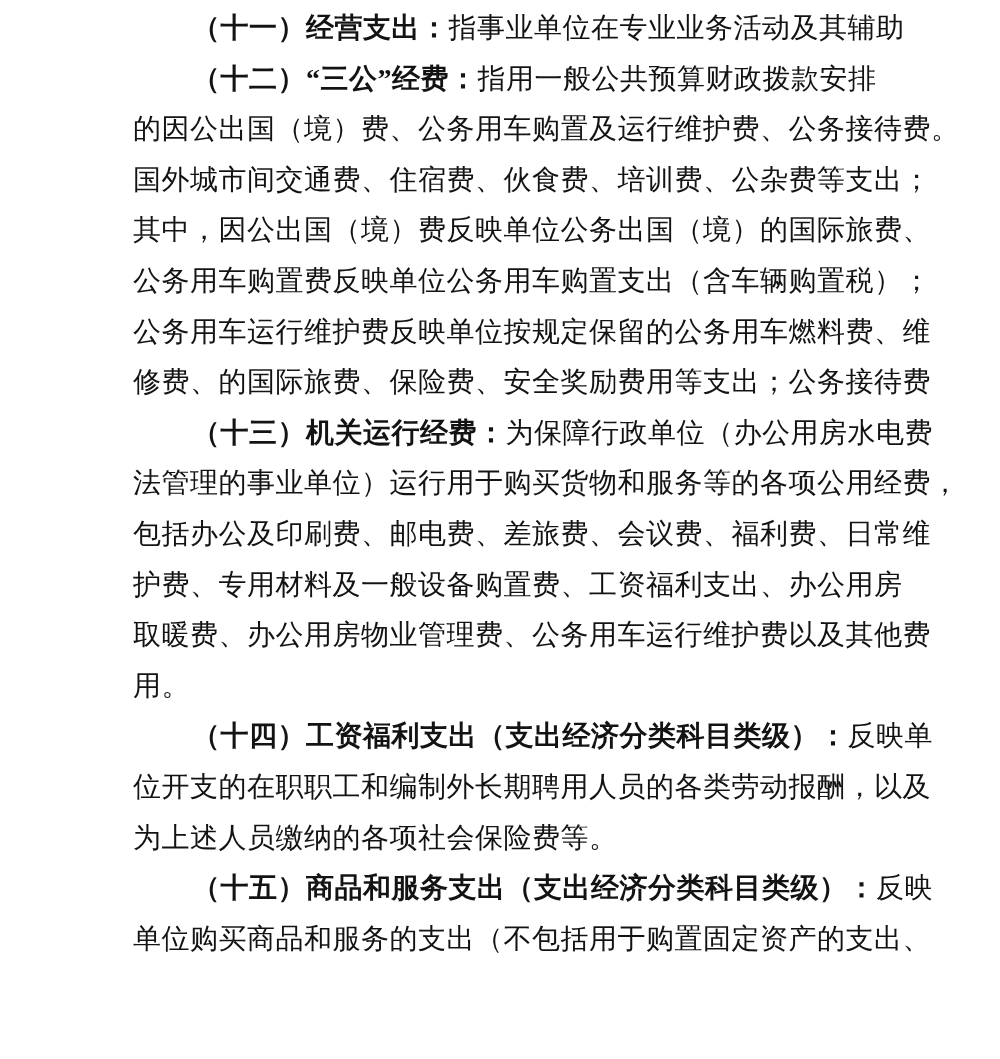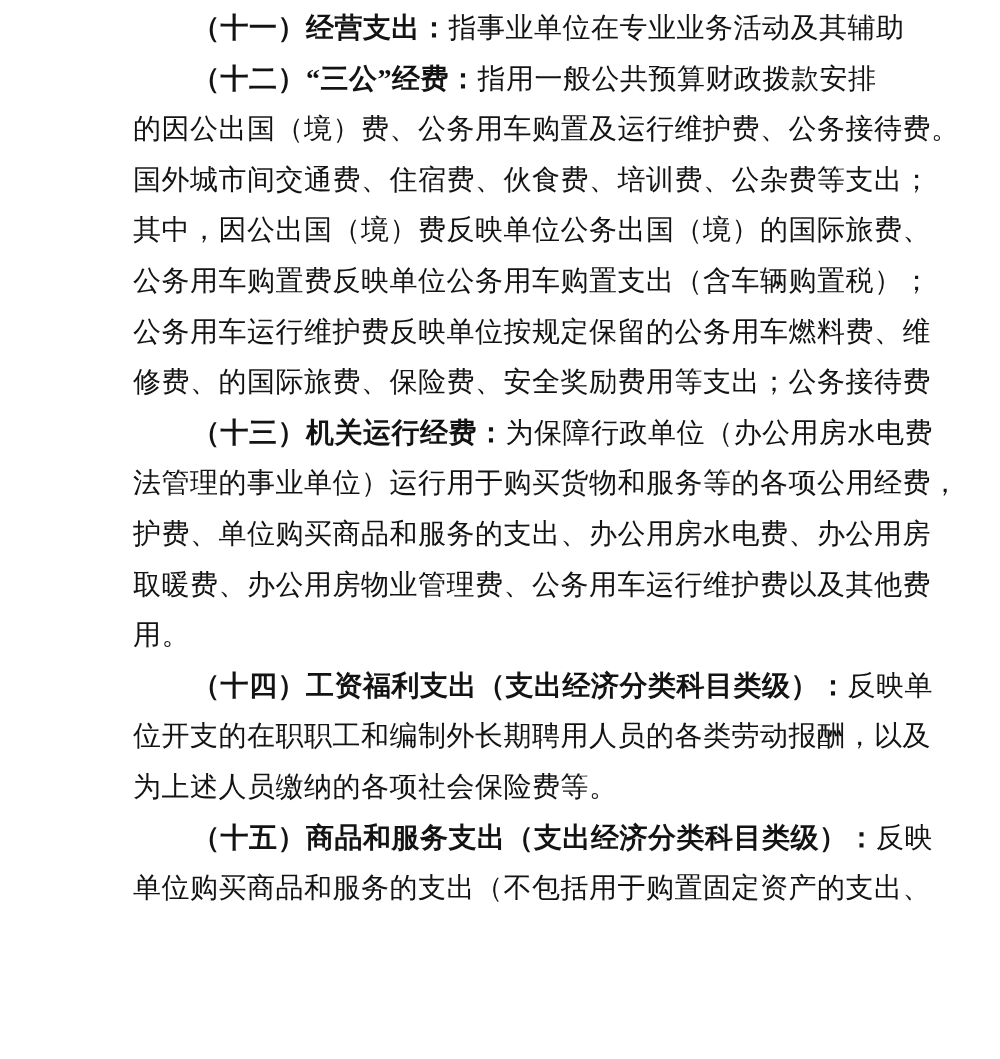--- a/index.html
+++ b/index.html
@@ -55,21 +55,22 @@
       <div class="text-line indent"><span class="run-bold">（十一）经营支出：</span><span class="run-normal">指事业单位在专业业务活动及其辅助</span></div>
       <div class="text-line indent"><span class="run-bold">（十二）“三公”经费：</span><span class="run-normal">指用一般公共预算财政拨款安排</span></div>
       <div class="text-line"><span class="run-normal">的因公出国（境）费、公务用车购置及运行维护费、公务接待费。</span></div>
       <div class="text-line"><span class="run-normal">国外城市间交通费、住宿费、伙食费、培训费、公杂费等支出；</span></div>
       <div class="text-line"><span class="run-normal">其中，因公出国（境）费反映单位公务出国（境）的国际旅费、</span></div>
       <div class="text-line"><span class="run-normal">公务用车购置费反映单位公务用车购置支出（含车辆购置税）；</span></div>
       <div class="text-line"><span class="run-normal">公务用车运行维护费反映单位按规定保留的公务用车燃料费、维</span></div>
       <div class="text-line"><span class="run-normal">修费、的国际旅费、保险费、安全奖励费用等支出；公务接待费</span></div>
       <div class="text-line indent"><span class="run-bold">（十三）机关运行经费：</span><span class="run-normal">为保障行政单位（办公用房水电费</span></div>
       <div class="text-line"><span class="run-normal">法管理的事业单位）运行用于购买货物和服务等的各项公用经费，</span></div>
-      <div class="text-line"><span class="run-normal">护费、单位购买商品和服务的支出、办公用房水电费、办公用房</span></div>
+      <div class="text-line"><span class="run-normal">包括办公及印刷费、邮电费、差旅费、会议费、福利费、日常维</span></div>
+      <div class="text-line"><span class="run-normal">护费、专用材料及一般设备购置费、工资福利支出、办公用房</span></div>
       <div class="text-line"><span class="run-normal">取暖费、办公用房物业管理费、公务用车运行维护费以及其他费</span></div>
       <div class="text-line"><span class="run-normal">用。</span></div>
       <div class="text-line indent"><span class="run-bold">（十四）工资福利支出（支出经济分类科目类级）：</span><span class="run-normal">反映单</span></div>
       <div class="text-line"><span class="run-normal">位开支的在职职工和编制外长期聘用人员的各类劳动报酬，以及</span></div>
       <div class="text-line"><span class="run-normal">为上述人员缴纳的各项社会保险费等。</span></div>
       <div class="text-line indent"><span class="run-bold">（十五）商品和服务支出（支出经济分类科目类级）：</span><span class="run-normal">反映</span></div>
       <div class="text-line"><span class="run-normal">单位购买商品和服务的支出（不包括用于购置固定资产的支出、</span></div>
     </div>
 </div>
 

